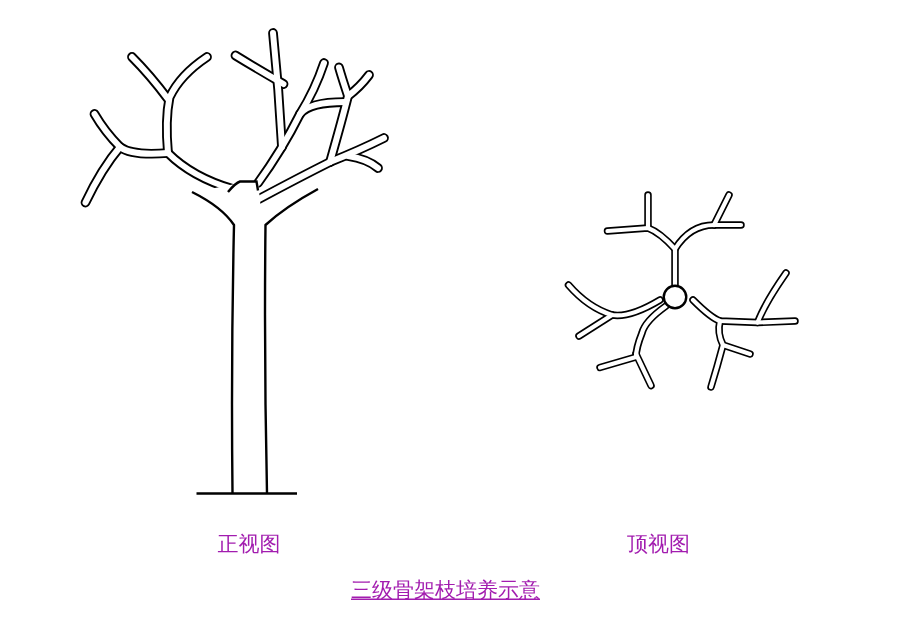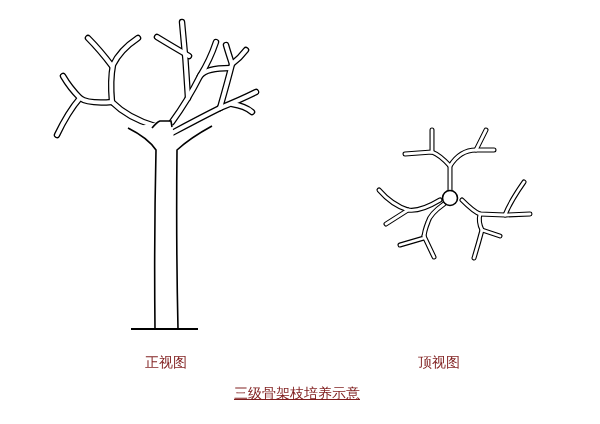--- a/index.html
+++ b/index.html
@@ -1,18 +1,18 @@
 <!DOCTYPE html>
 <html><head>
 <meta charset="utf-8">
 <style>
   html, body { margin:0; padding:0; background:#ffffff; }
   body { width:600px; height:424px; position:relative; overflow:hidden; font-family:"DejaVu Sans", sans-serif; }
   svg.fig { position:absolute; left:0; top:0; }
-  .lbl { position:absolute; font-size:14px; color:#7f1d1d; white-space:nowrap; }
+  .lbl { position:absolute; font-size:14px; color:#a21caf; white-space:nowrap; }
   #front-label { left:145px; top:354px; }
   #top-label { left:418px; top:354px;font-family:Liberation Mono, monospace; }
   #caption { left:234px; top:385px;text-decoration:underline; }
 </style>
 </head>
 <body>
 
 <svg class="fig" width="600" height="424" viewBox="0 0 600 424">
   <defs>
     <style>

